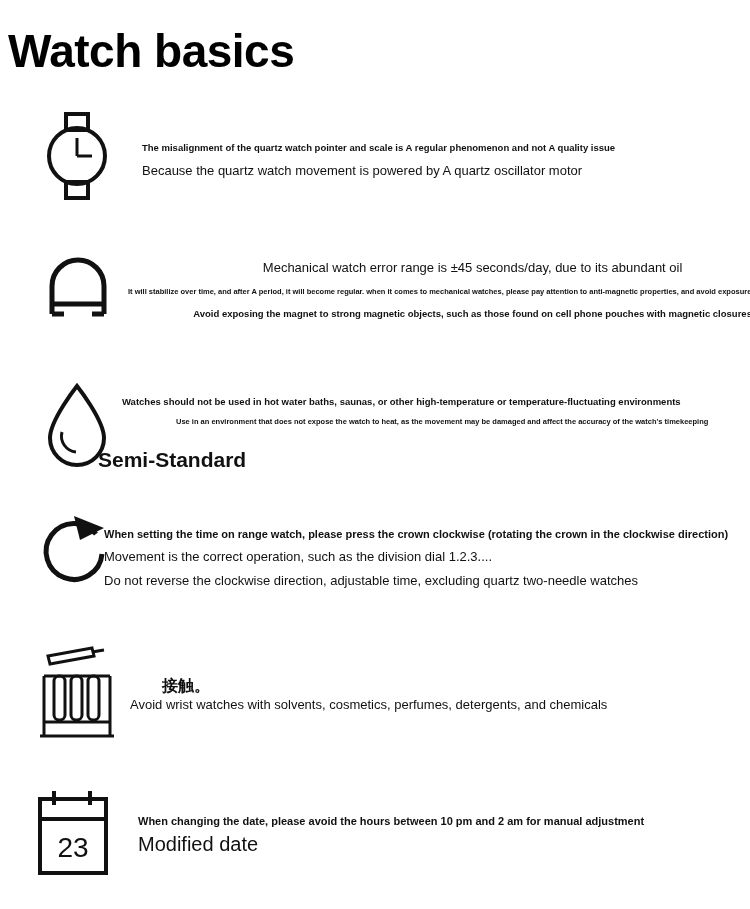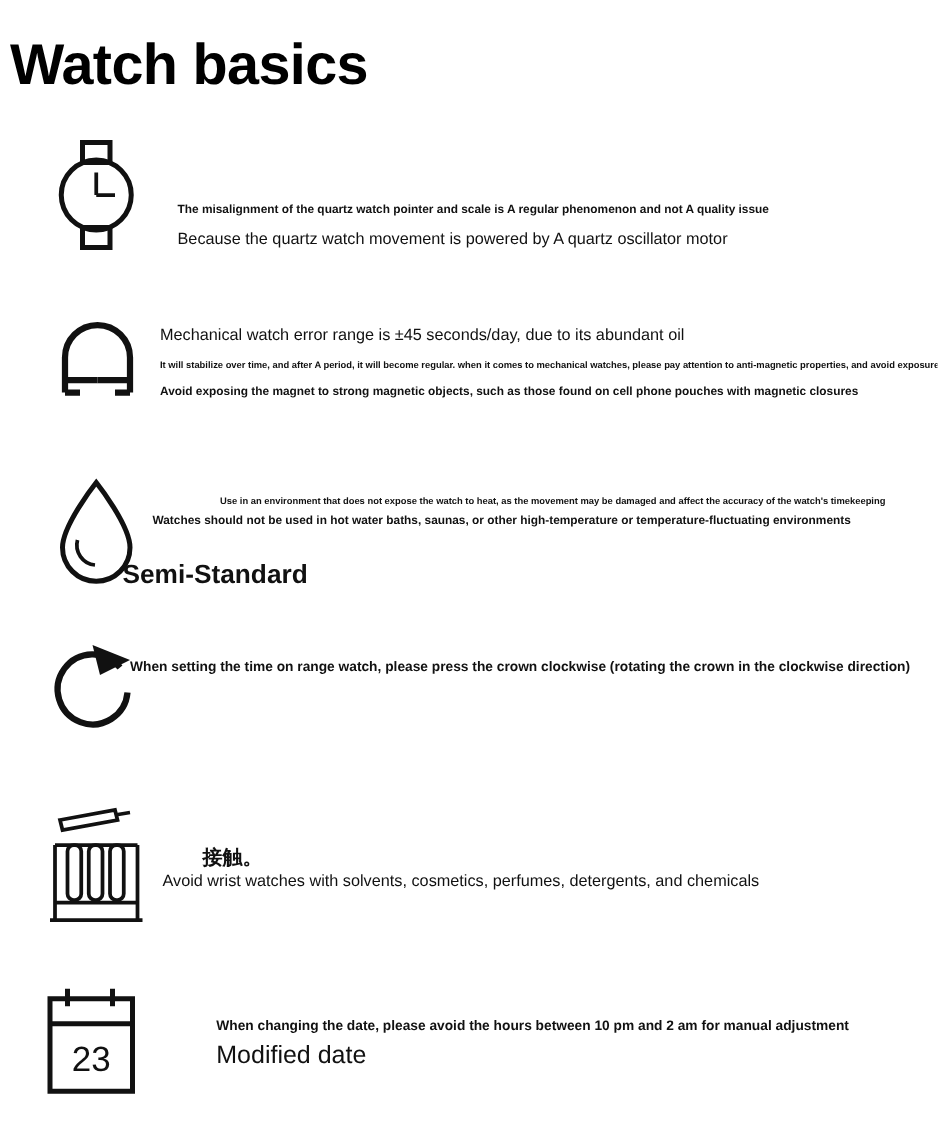--- a/index.html
+++ b/index.html
@@ -52,24 +52,24 @@
   }
   .t-xs { font-size: 7.5px; font-weight: bold; letter-spacing: 0px; }
   .t-sm { font-size: 9.5px; font-weight: bold; }
   .t-md { font-size: 11px; font-weight: bold; }
   .t-lg { font-size: 13px; font-weight: normal; }
   .t-xl { font-size: 16px; font-weight: bold; }
 
   
   #row1 { top: 110px; height: 110px; }
   #row1 .text-col { left: 142px; top: 32px; }
-  #row1 .line.a { margin-bottom: 10px; margin-top: 20px; }
-
-  
-  #row2 { top: 248px; height: 110px; }
+  #row1 .line.a { margin-bottom: 10px; }
+
+  
+  #row2 { top: 248px; height: 110px; text-align: center; }
   #row2 .text-col { left: 128px; top: 12px; }
   #row2 .l1 { margin-bottom: 12px; }
   #row2 .l2 { margin-bottom: 12px; }
 
   
   #row3 { top: 380px; height: 110px; }
   #row3 .text-col { left: 122px; top: 16px; }
   #row3 .l1 { margin-bottom: 10px; }
   #row3 .l2 { margin-bottom: 6px; padding-left: 54px; }
   #row3 .semi {
@@ -86,21 +86,21 @@
   #row4 .l1 { margin-bottom: 9px; }
   #row4 .l2 { margin-bottom: 9px; }
 
   
   #row5 { top: 640px; height: 120px; }
   #row5 .text-col { left: 130px; top: 32px; }
   #row5 .l2 { padding-left: 32px; margin-top: 4px; }
 
   
   #row6 { top: 785px; height: 110px; }
-  #row6 .text-col { left: 138px; top: 30px; margin-left: 35px; }
+  #row6 .text-col { left: 138px; top: 30px; }
   #row6 .l2 { margin-top: 6px; font-size: 20px; }
 
   svg { display: block; }
 </style>
 </head>
 <body>
 
 <div class="page">
 
   <div class="page-title">Watch basics</div>
@@ -139,35 +139,37 @@
   </div>
 
   <div class="row" id="row3">
     <div class="icon-box">
       <svg width="86" height="92" viewBox="0 0 86 92">
         <path d="M43 6 C43 6 16 40 16 58 A27 27 0 0 0 70 58 C70 40 43 6 43 6 Z" fill="none" stroke="#111" stroke-width="4"></path>
         <path d="M28 52 A16 16 0 0 0 42 72" fill="none" stroke="#111" stroke-width="3"></path>
       </svg>
     </div>
     <div class="text-col">
+      <span class="line t-sm l1">Watches should not be used in hot water baths, saunas, or other high-temperature or temperature-fluctuating environments</span>
       <span class="line t-xs l2">Use in an environment that does not expose the watch to heat, as the movement may be damaged and affect the accuracy of the watch's timekeeping</span>
-      <span class="line t-sm l1">Watches should not be used in hot water baths, saunas, or other high-temperature or temperature-fluctuating environments</span>
     </div>
     <div class="semi">Semi-Standard</div>
   </div>
 
   <div class="row" id="row4">
     <div class="icon-box">
       <svg width="86" height="92" viewBox="0 0 86 92">
         <path d="M62 24 A28 28 0 1 0 68 44" fill="none" stroke="#111" stroke-width="5"></path>
         <polygon points="40,6 70,18 46,30" fill="#111"></polygon>
       </svg>
     </div>
     <div class="text-col">
       <span class="line t-md l1">When setting the time on range watch, please press the crown clockwise (rotating the crown in the clockwise direction)</span>
+      <span class="line t-lg l2">Movement is the correct operation, such as the division dial 1.2.3....</span>
+      <span class="line t-lg l3">Do not reverse the clockwise direction, adjustable time, excluding quartz two-needle watches</span>
     </div>
   </div>
 
   <div class="row" id="row5">
     <div class="icon-box" style="top:0;">
       <svg width="86" height="110" viewBox="0 0 86 110">
         <g stroke="#111" stroke-width="3" fill="none">
           <path d="M14 16 L58 8 L60 16 L16 24 Z"></path>
           <line x1="58" y1="12" x2="70" y2="10"></line>
           <rect x="20" y="36" width="11" height="44" rx="5"></rect>

